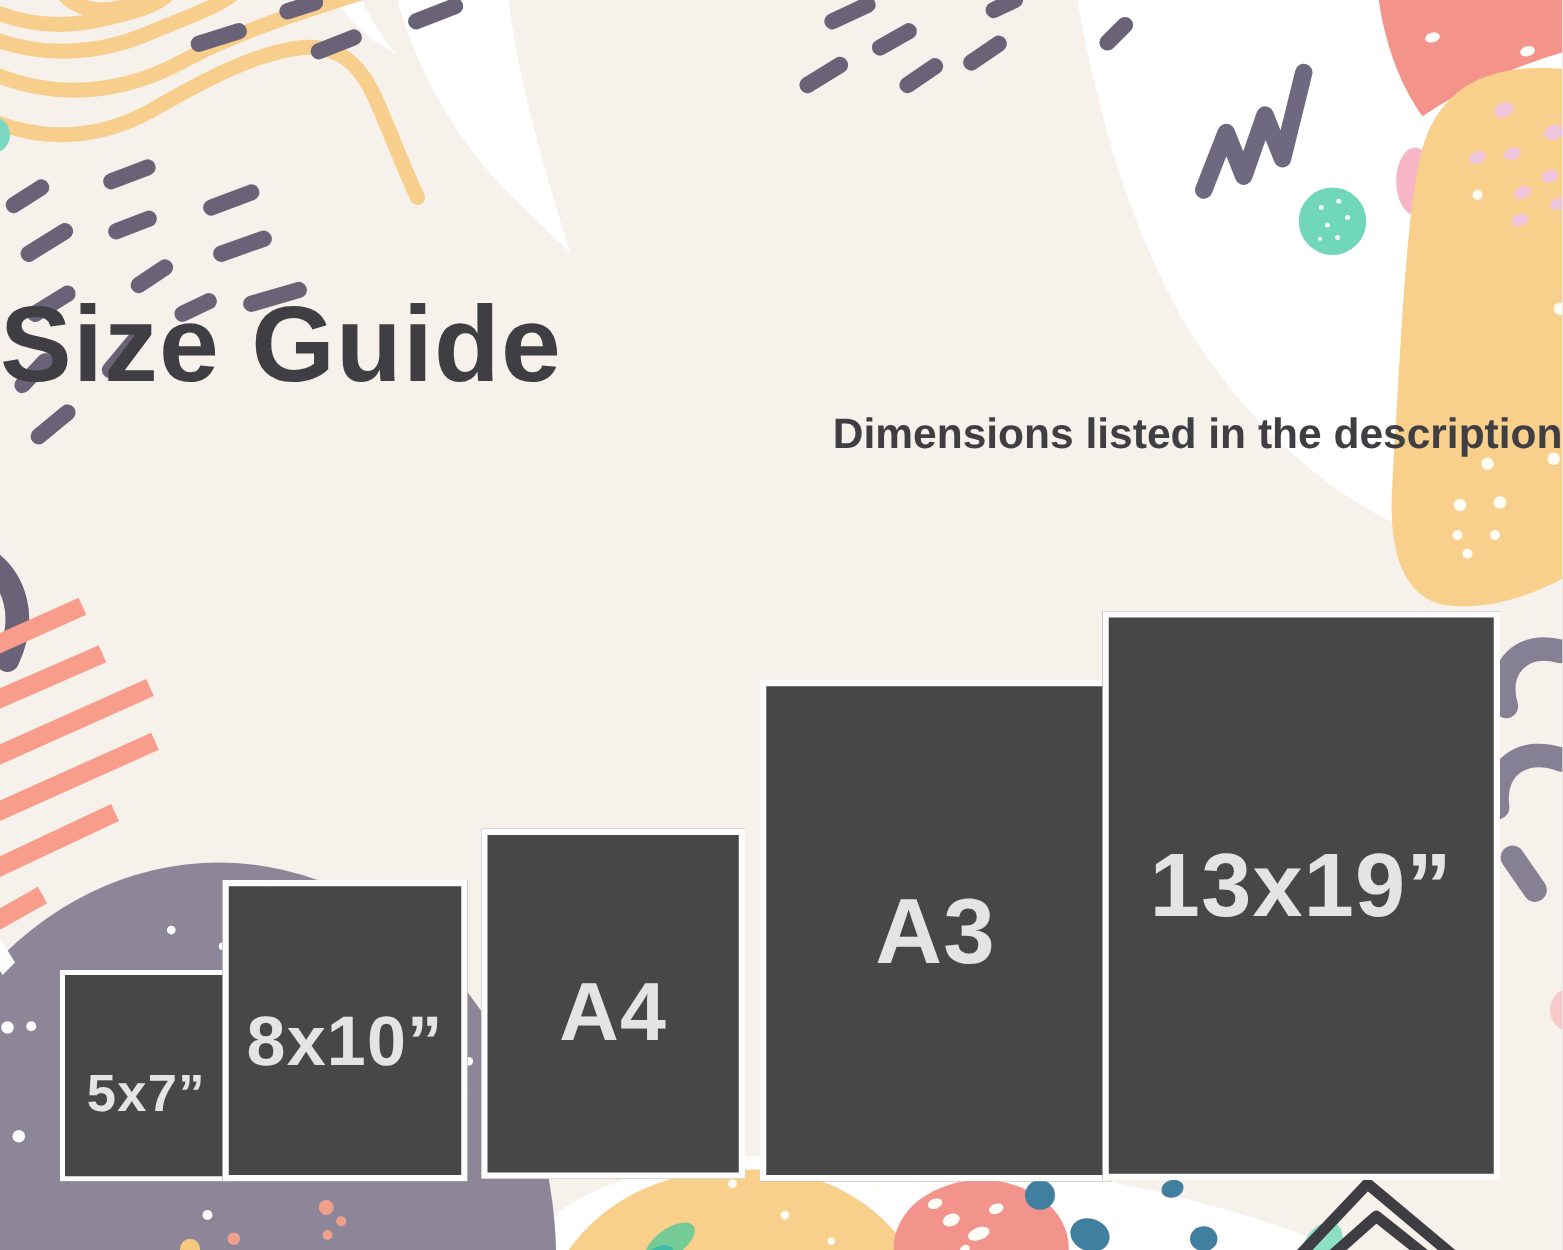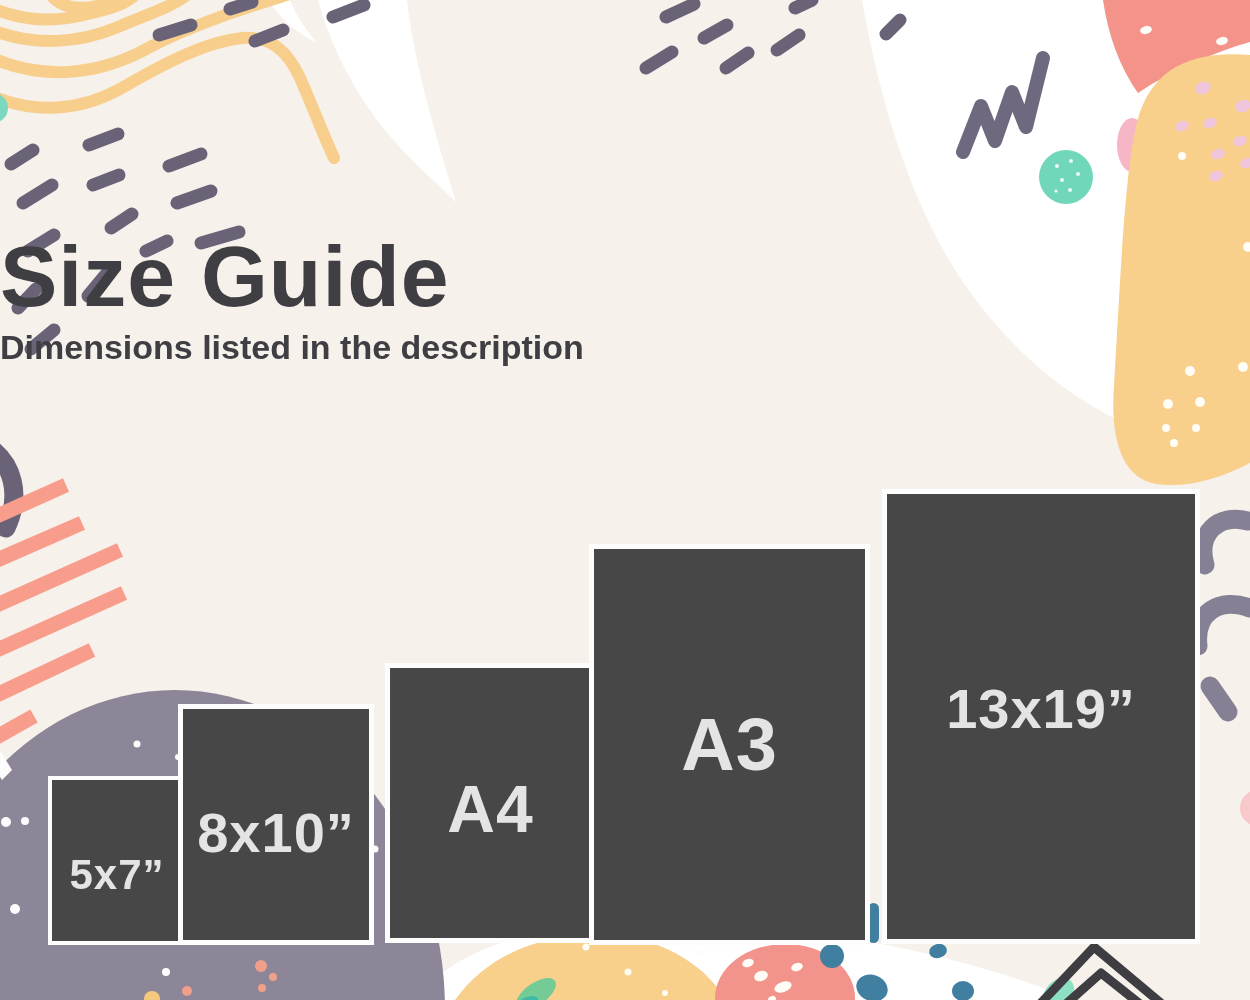--- a/index.html
+++ b/index.html
@@ -8,37 +8,37 @@
     background:#F7F1EC;
     font-family:"Liberation Sans", sans-serif;
   }
   .stage svg.bg{position:absolute;left:0;top:0;width:1250px;height:1000px;display:block;}
   .title{
     position:absolute;left:0;right:0;top:232px;margin:0;
     font-size:86px;line-height:88px;font-weight:bold;color:#3F3E43;letter-spacing:1px;
   }
   .subtitle{
     position:absolute;left:0;right:0;top:329px;margin:0;
-    font-size:34px;line-height:36px;font-weight:bold;color:#3F3E43;letter-spacing:0px;
+    font-size:34px;line-height:36px;font-weight:bold;color:#3F3E43;letter-spacing:0px;text-align:right;
   }
   .box{
     position:absolute;box-sizing:border-box;background:#474747;
     border:5px solid #FDFDFD;display:flex;align-items:center;justify-content:center;
   }
   .box .lbl{font-weight:bold;color:#E4E4E4;letter-spacing:1px;}
   .b1{left:48px;top:776px;width:138px;height:169px;border-width:4px;}
   .b1 .lbl{font-size:42px;transform:translateY(14px);}
   .b2{left:178px;top:704px;width:196px;height:241px;}
   .b2 .lbl{font-size:56px;transform:translateY(8px);}
   .b3{left:385px;top:663px;width:211px;height:280px;}
   .b3 .lbl{font-size:66px;transform:translateY(6px);}
-  .b4{left:589px;top:544px;width:281px;height:401px;align-items:center;}
+  .b4{left:608px;top:544px;width:281px;height:401px;align-items:center;}
   .b4 .lbl{font-size:74px;}
   .b5{left:882px;top:489px;width:318px;height:455px;}
-  .b5 .lbl{font-size:56px;transform:translateY(-8px);text-align:center;}
+  .b5 .lbl{font-size:72px;transform:translateY(-8px);text-align:center;}
 </style>
 </head>
 <body>
 
 <div class="stage">
 
   <svg class="bg" viewBox="0 0 1250 1000" aria-hidden="true">
 
     <rect x="0" y="0" width="1250" height="1000" fill="#F7F1EC"></rect>
 

